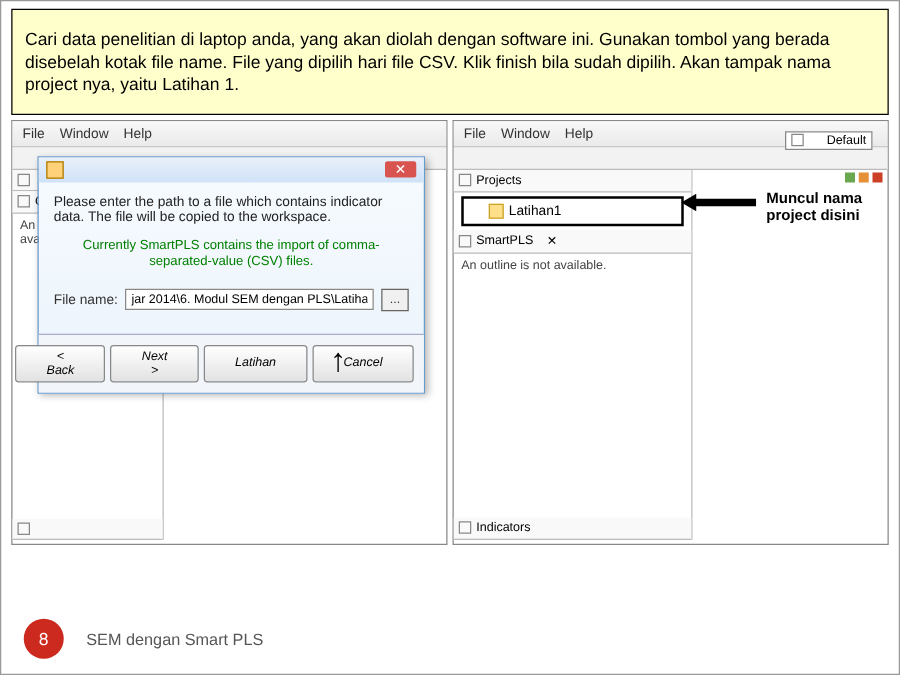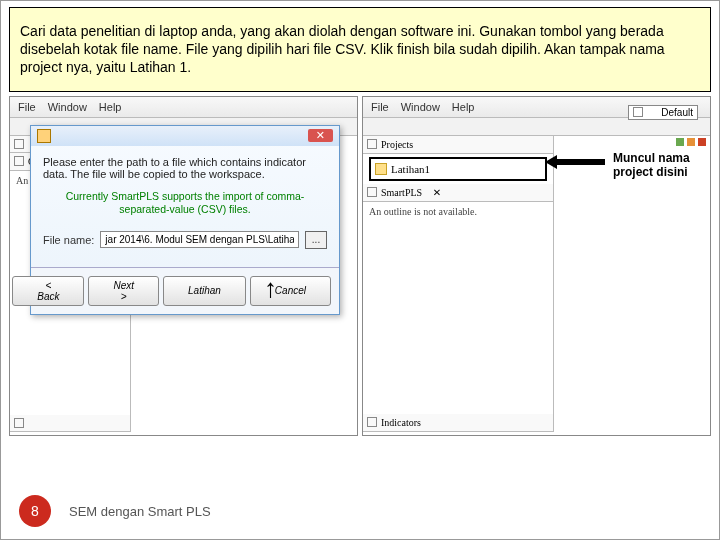--- a/index.html
+++ b/index.html
@@ -22,27 +22,27 @@
   .dlg-body { padding: 10px 12px; font-size: 11px; color: #333; }
   .dlg-body .intro { margin-bottom: 10px; color:#222; }
   .dlg-body .green { color: #008000; text-align:center; margin-bottom:14px; font-size:10.5px; line-height:1.3;}
   .dlg-body .row { display:flex; align-items:center; gap:6px; margin-bottom:8px;}
   .dlg-body .row input { flex:1; font-size:10px; padding:2px 4px; border:1px solid #888; background:#fff;}
   .dlg-body .row .browse { width:22px; height:18px; border:1px solid #666; background:#f0f0f0; font-size:10px; text-align:center; line-height:16px;}
   .dlg-foot { display:flex; justify-content:flex-end; gap:4px; padding:8px; border-top:1px solid #aac; background:#f2f6fb;}
   .dlg-foot button { font-size:10px; padding:3px 24px; border:1px solid #888; background:linear-gradient(#fff,#e2e2e2); border-radius:3px;font-style:italic;}
   .arrow-up { position:absolute; top:176px; left:254px; font-size:26px; color:#000; font-weight:bold;}
   .anno-left { position:absolute; top:200px; left:130px; width:210px; font-weight:bold; font-size:12px; text-align:center;}
-  .tree-item { display:flex; align-items:center; gap:4px; padding:4px 4px; font-size:11px;}
+  .tree-item { display:flex; align-items:center; gap:4px; padding:4px 20px; font-size:11px;}
   .tree-item .ficon { width:12px;height:12px;background:#ffe08a;border:1px solid #c9a227;}
   .arrow-right { position:absolute; top:58px; left:182px; width:60px; }
   .arrow-right svg { width:100%; height:14px;}
   .default-box { position:absolute; top:8px; right:12px; display:flex; align-items:center; gap:18px; background:#fff; border:1px solid #888; padding:1px 4px; font-size:10px;justify-content:flex-end;}
   .anno-right { position:absolute; top:54px; left:250px; font-weight:bold; font-size:12px; line-height:1.2;}
-  .pane-stack { display:flex; flex-direction:column; height:100%;font-family:Liberation Serif, serif;}
+  .pane-stack { display:flex; flex-direction:column; height:100%;}
   .pane-body { flex:1; padding:4px 6px; font-size:10px; color:#444;}
   .mini-icons { display:flex; gap:3px; justify-content:flex-end; padding:2px 4px;}
   .mini-icons span{ width:8px;height:8px;background:#6aa84f;display:inline-block;}
   .mini-icons span:nth-child(2){background:#e69138;}
   .mini-icons span:nth-child(3){background:#cc4125;}
   .footer { position:absolute; bottom:12px; left:0; right:0; display:flex; align-items:center; padding:0 18px; font-size:13px; color:#555;}
   .page-badge { width:32px; height:32px; border-radius:50%; background:#cc2a1e; color:#fff; display:flex; align-items:center; justify-content:center; font-size:14px; margin-right:18px;}
   .footer .spacer { flex:1; }
 </style>
 </head>
@@ -79,21 +79,21 @@
         <div class="rightpane"></div>
       </div>
 
       <div class="dialog">
         <div class="dlg-title">
           <span class="icon"></span>
           <span class="dlg-close">✕</span>
         </div>
         <div class="dlg-body">
           <div class="intro">Please enter the path to a file which contains indicator data. The file will be copied to the workspace.</div>
-          <div class="green">Currently SmartPLS supports the import of comma-separated-value (CSV) files.</div>
+          <div class="green">Currently SmartPLS contains the import of comma-separated-value (CSV) files.</div>
           <div class="row">
             <span>File name:</span>
             <input type="text" value="jar 2014\6. Modul SEM dengan PLS\Latihan 1.csv" style="">
             <div class="browse">...</div>
           </div>
         </div>
         <div class="dlg-foot">
           <button>&lt; Back</button>
           <button>Next &gt;</button>
           <button>Latihan</button>

